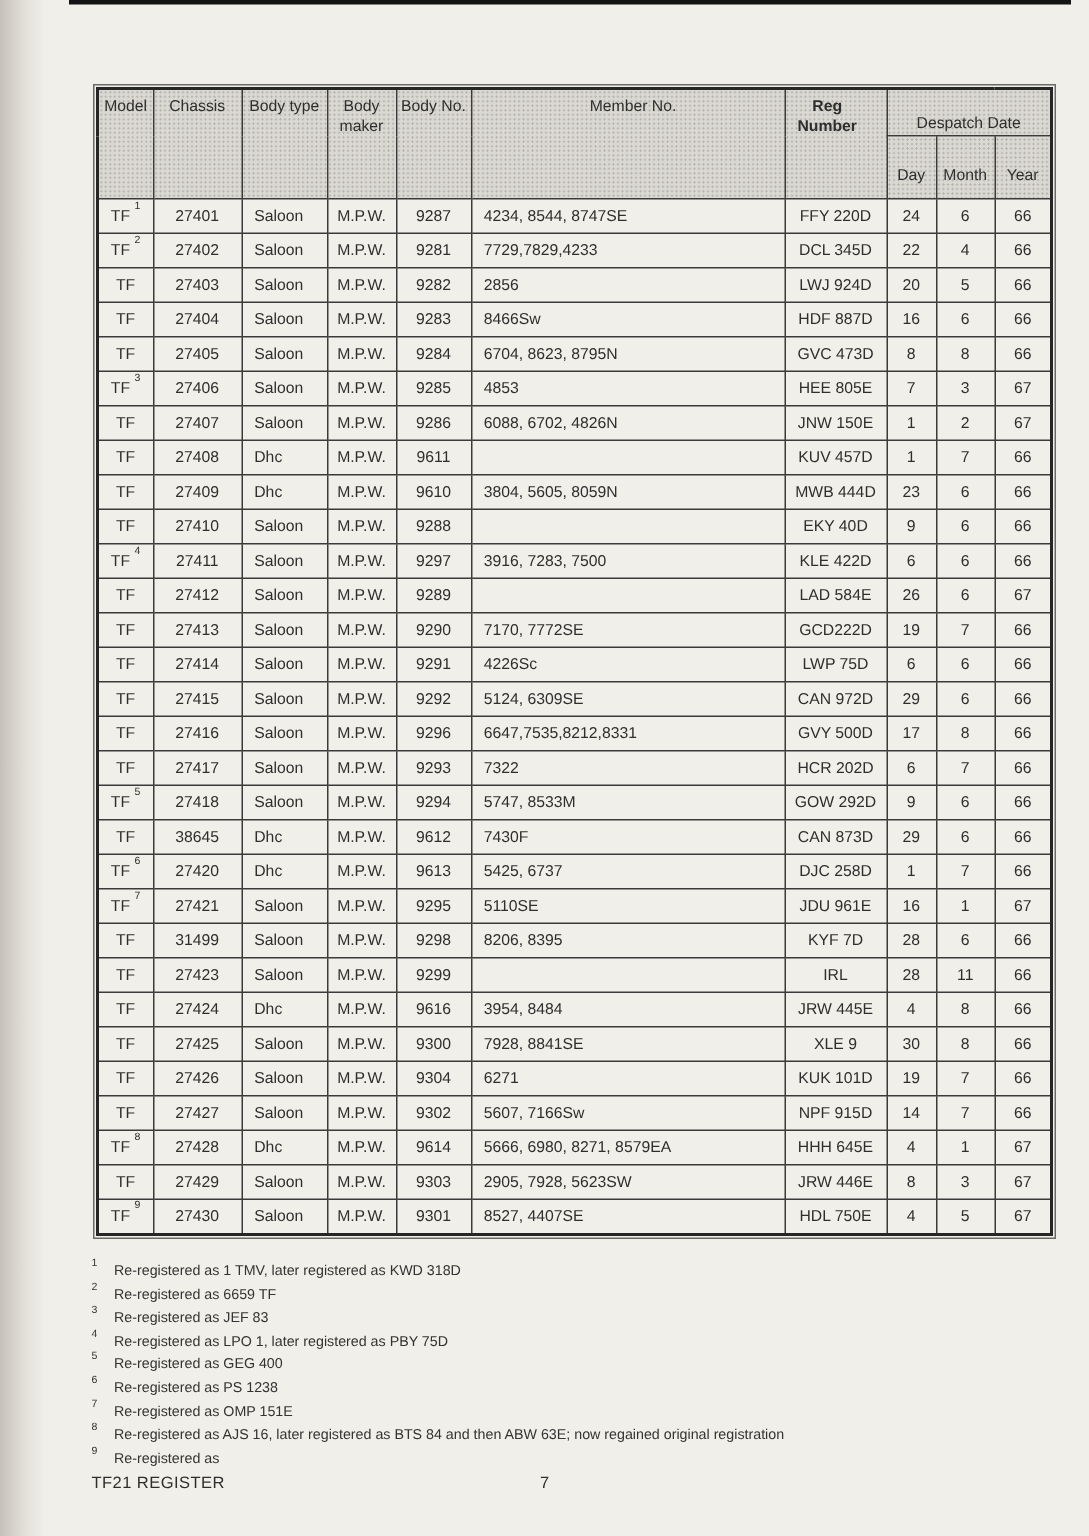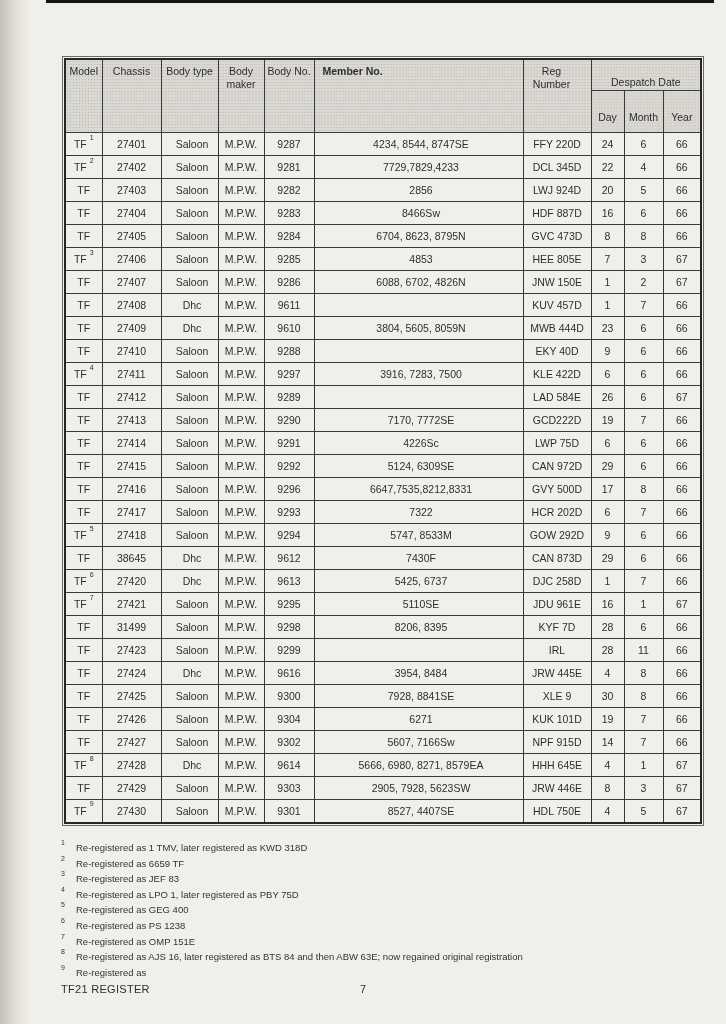--- a/index.html
+++ b/index.html
@@ -35,28 +35,28 @@
   .register thead th{
     font-weight:normal;
     background-color:#dad8d2;
     background-image:radial-gradient(circle, #b9b6ae 0.6px, rgba(0,0,0,0) 0.7px);
     background-size:3px 3px;
     vertical-align:top;padding-top:5px;text-align:center;
     white-space:normal;line-height:13px;
   }
   .register thead tr.hr1{height:24px;}
   .register thead tr.hr2{height:42px;}
-  .register thead th.th-member{text-align:left;padding-left:8px;font-weight:bold;}
-  .register thead th.th-reg{padding-right:12px;}
+  .register thead th.th-member{text-align:center;padding-left:8px;}
+  .register thead th.th-reg{padding-right:12px;font-weight:bold;}
   .register thead th.th-despatch{vertical-align:middle;padding-top:16px;}
   .register thead tr.hr2 th{vertical-align:middle;padding-top:12px;}
   .register tbody tr{height:23px;}
   .register tbody td{padding:0 3px;}
   .register td.c{text-align:center;}
-  .register td.l{text-align:center;padding-left:8px;}
+  .register td.l{text-align:left;padding-left:8px;}
   .register sup.fn{
     font-size:7px;line-height:0;position:relative;top:-4px;margin-left:3px;color:#2e2e2e;
   }
   
   .footnotes{
     position:absolute;left:61px;top:839px;margin:0;padding:0;list-style:none;
     font-size:9.5px;line-height:12.45px;color:#333;width:620px;
   }
   .footnotes li{white-space:nowrap;}
   .footnotes sup{

